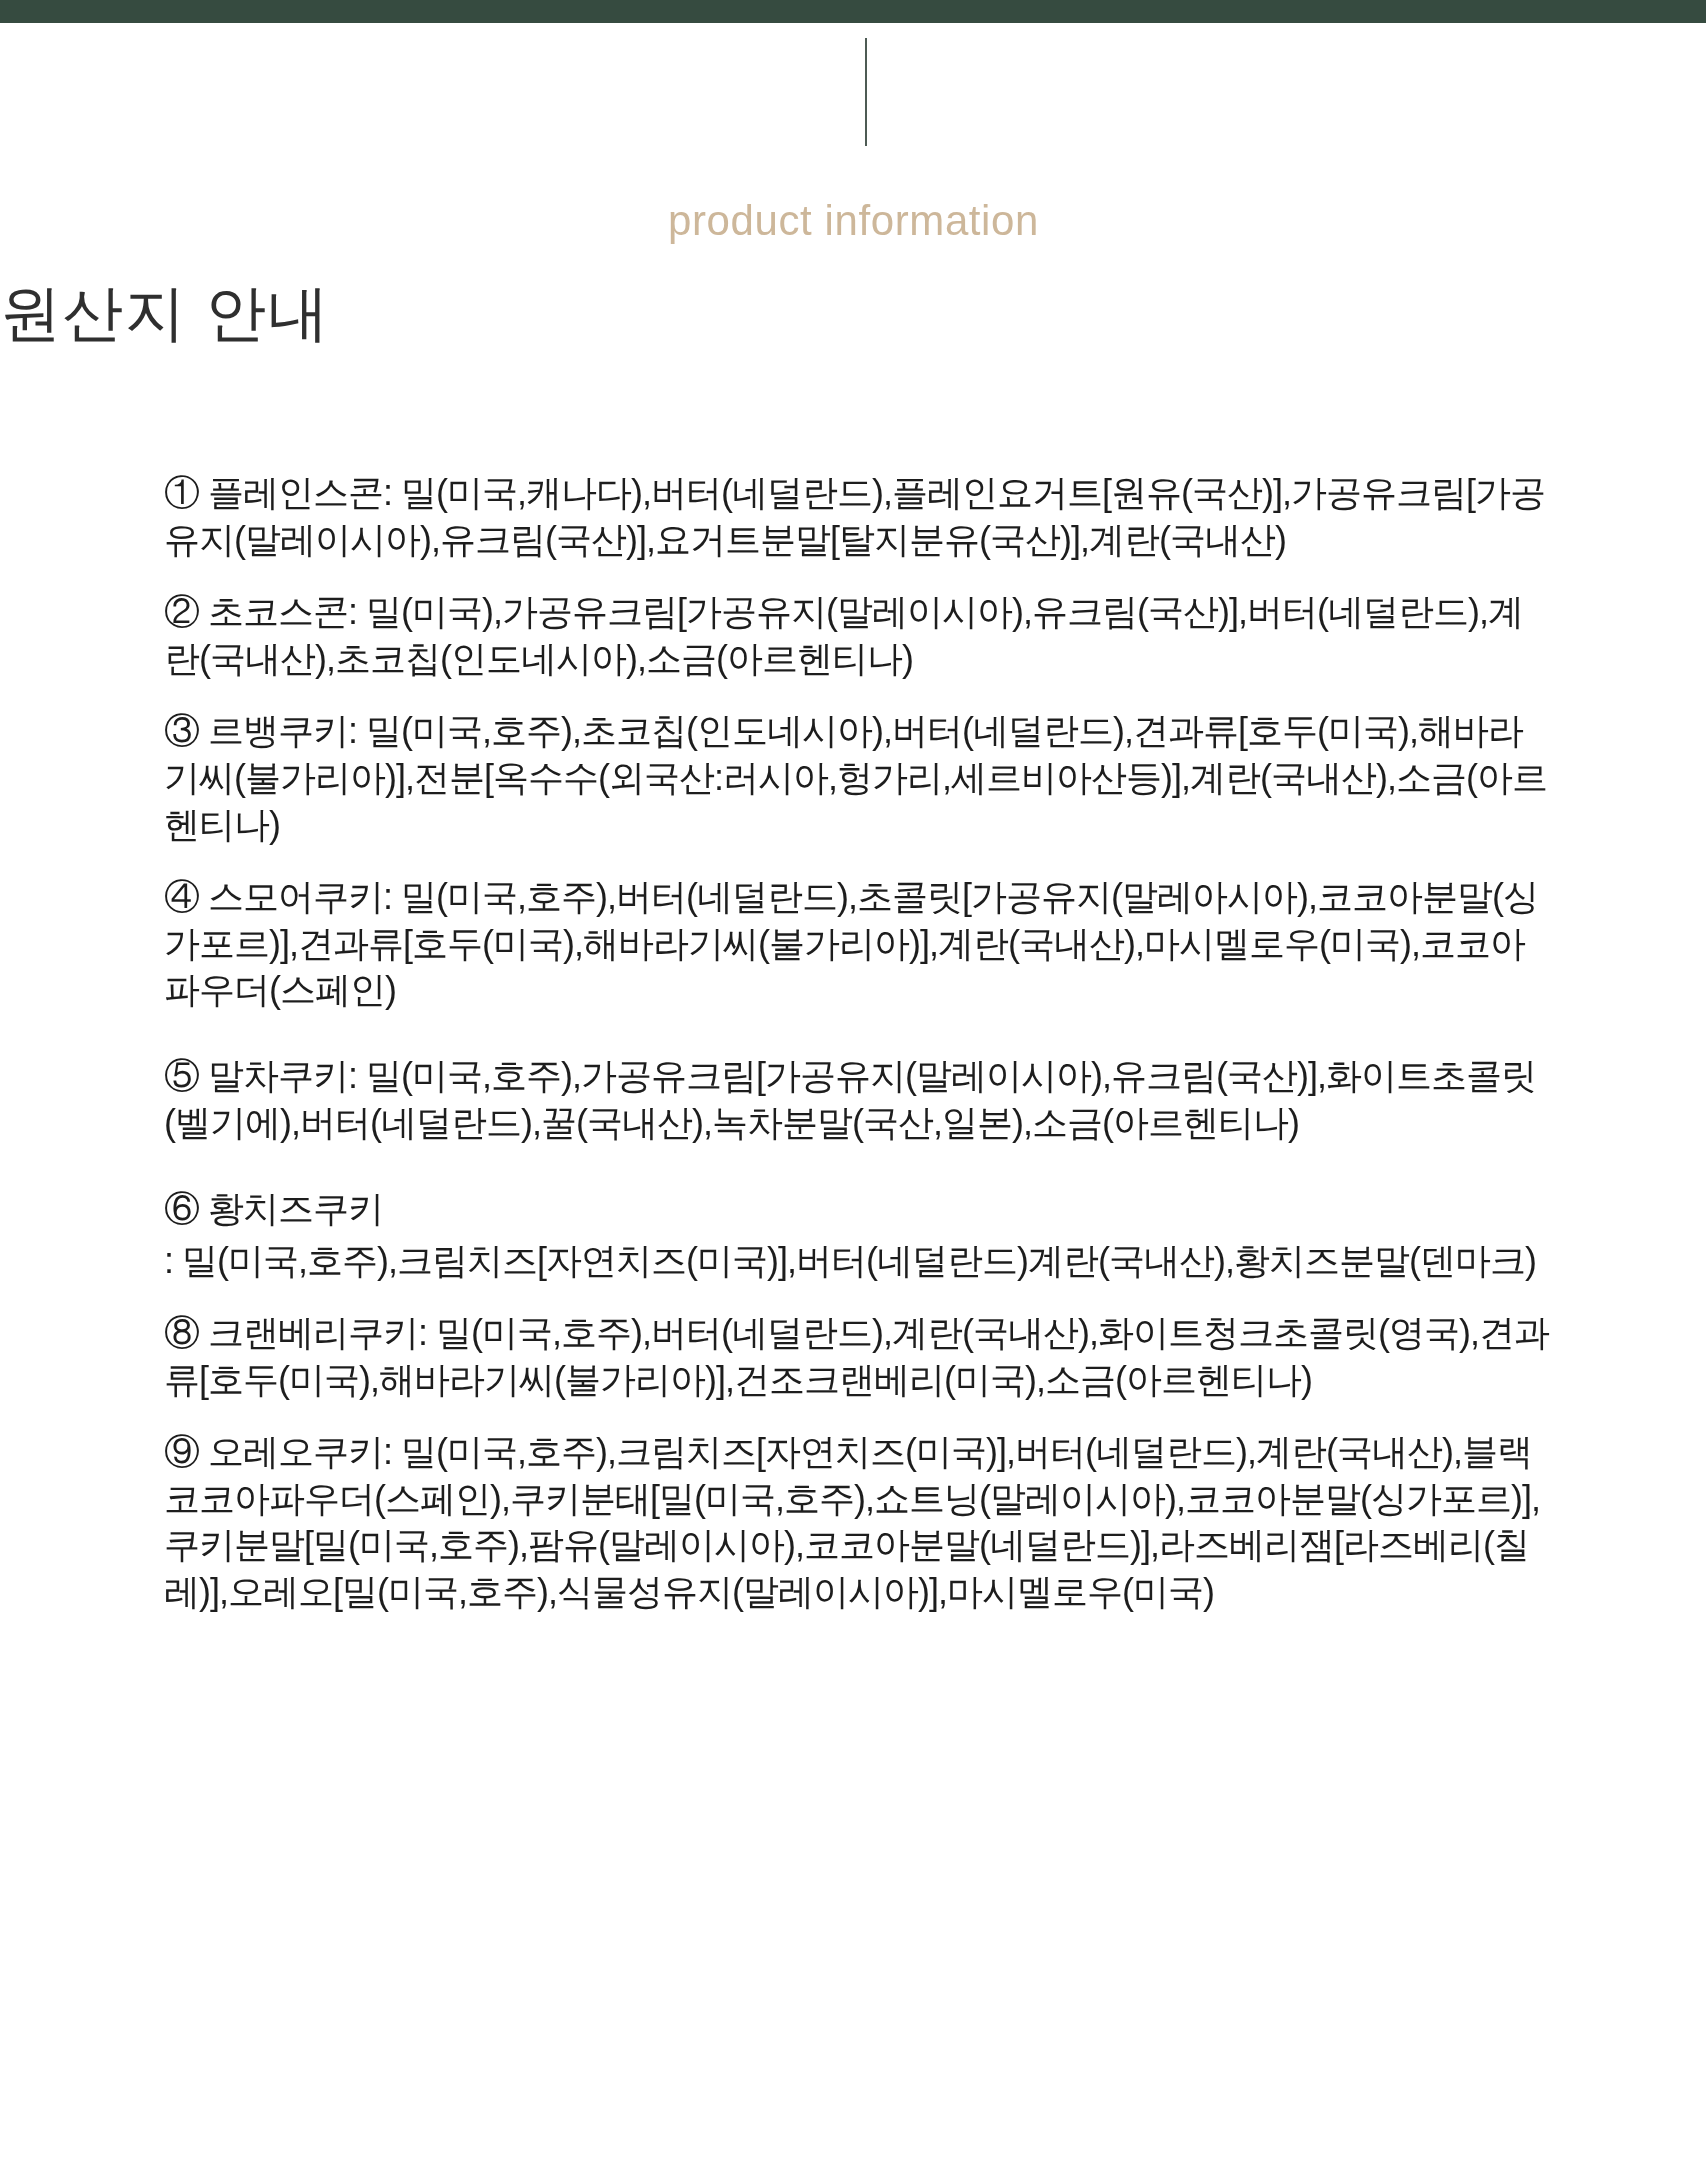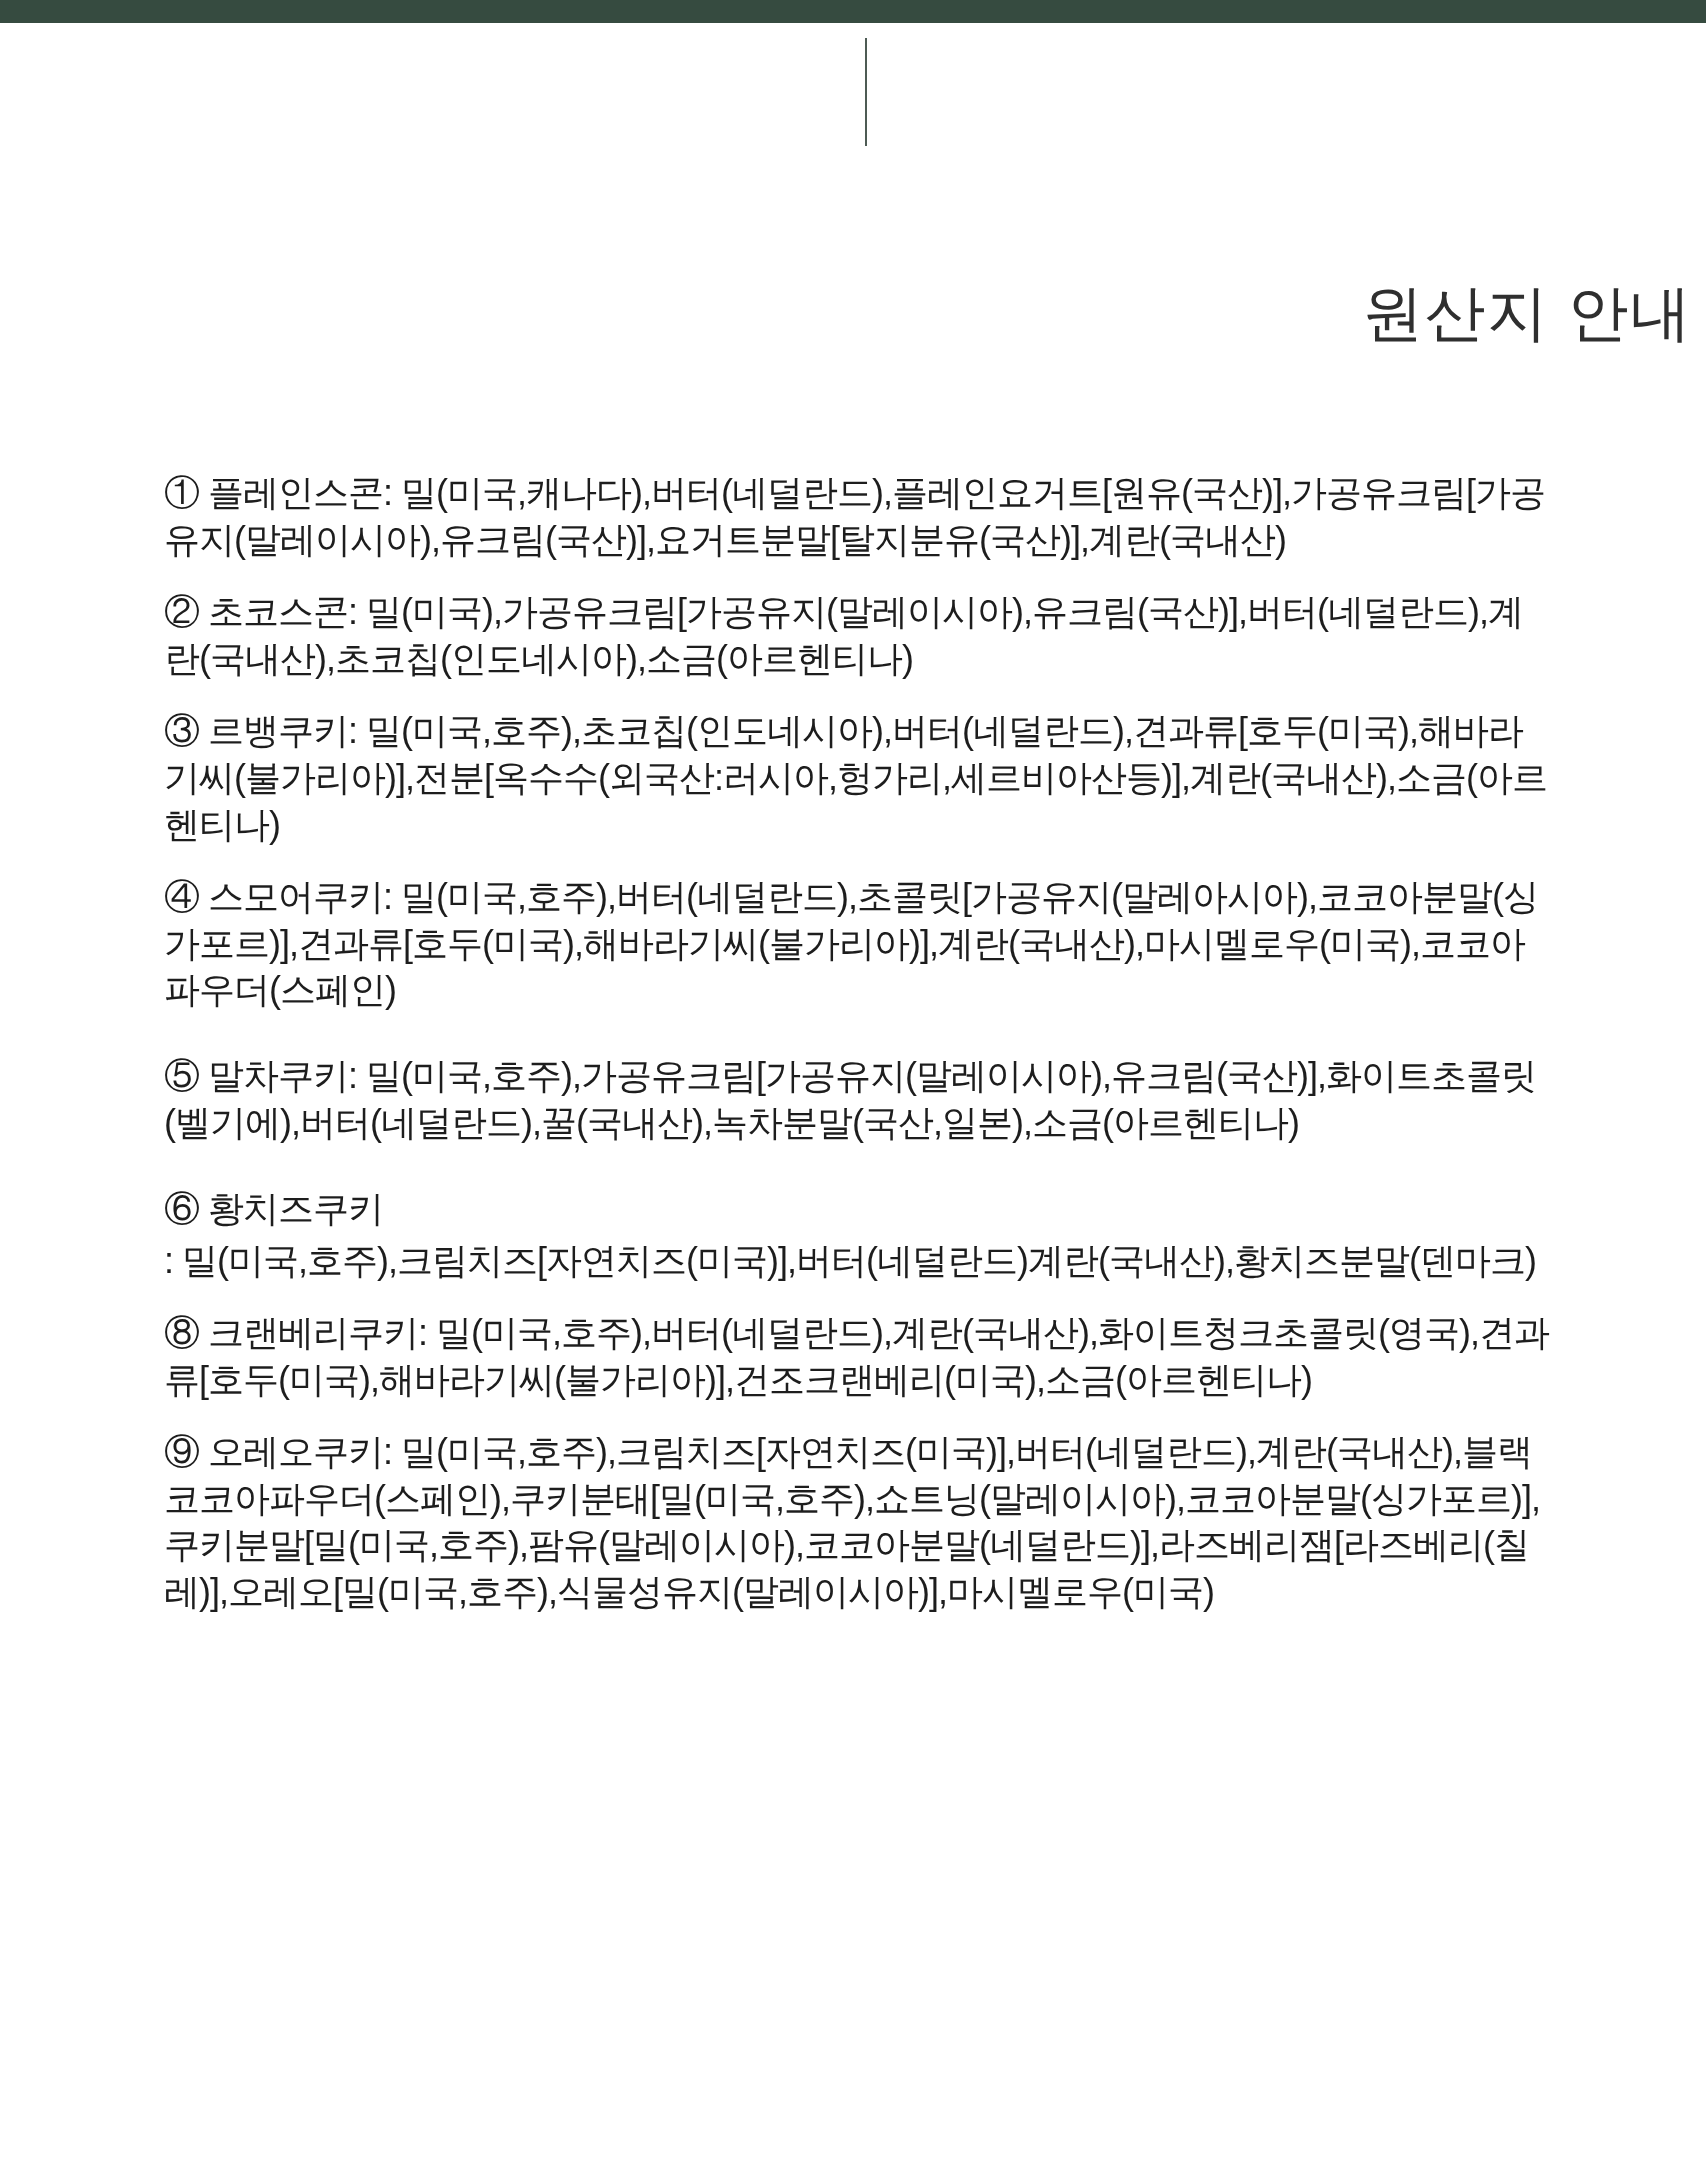--- a/index.html
+++ b/index.html
@@ -47,21 +47,21 @@
     font-size: 42px;
     letter-spacing: 0.6px;
     color: #cdb79a;
     font-weight: 400;
   }
   .title {
     position: absolute;
     top: 273px;
     left: 0;
     width: 1692px;
-    text-align: right;
+    text-align: left;
     font-size: 61px;
     color: #2f2f2f;
     font-weight: 500;
     letter-spacing: 1.3px;
   }
   
   .content {
     position: absolute;
     top: 470px;
     left: 164px;
@@ -85,20 +85,21 @@
   }
 </style>
 </head>
 <body>
 
 <div class="page">
 
   <div class="top-bar"></div>
   <div class="vrule"></div>
 
+  <div class="eyebrow">product information</div>
   <div class="title">원산지 안내</div>
 
   <div class="content">
     <p class="entry">① 플레인스콘: 밀(미국,캐나다),버터(네덜란드),플레인요거트[원유(국산)],가공유크림[가공유지(말레이시아),유크림(국산)],요거트분말[탈지분유(국산)],계란(국내산)</p>
     <p class="entry">② 초코스콘: 밀(미국),가공유크림[가공유지(말레이시아),유크림(국산)],버터(네덜란드),계란(국내산),초코칩(인도네시아),소금(아르헨티나)</p>
     <p class="entry">③ 르뱅쿠키: 밀(미국,호주),초코칩(인도네시아),버터(네덜란드),견과류[호두(미국),해바라기씨(불가리아)],전분[옥수수(외국산:러시아,헝가리,세르비아산등)],계란(국내산),소금(아르헨티나)</p>
     <p class="entry">④ 스모어쿠키: 밀(미국,호주),버터(네덜란드),초콜릿[가공유지(말레아시아),코코아분말(싱가포르)],견과류[호두(미국),해바라기씨(불가리아)],계란(국내산),마시멜로우(미국),코코아파우더(스페인)</p>
     <p class="entry tight">⑤ 말차쿠키: 밀(미국,호주),가공유크림[가공유지(말레이시아),유크림(국산)],화이트초콜릿(벨기에),버터(네덜란드),꿀(국내산),녹차분말(국산,일본),소금(아르헨티나)</p>
     <p class="entry tight">⑥ 황치즈쿠키</p>
     <p class="entry">: 밀(미국,호주),크림치즈[자연치즈(미국)],버터(네덜란드)계란(국내산),황치즈분말(덴마크)</p>

